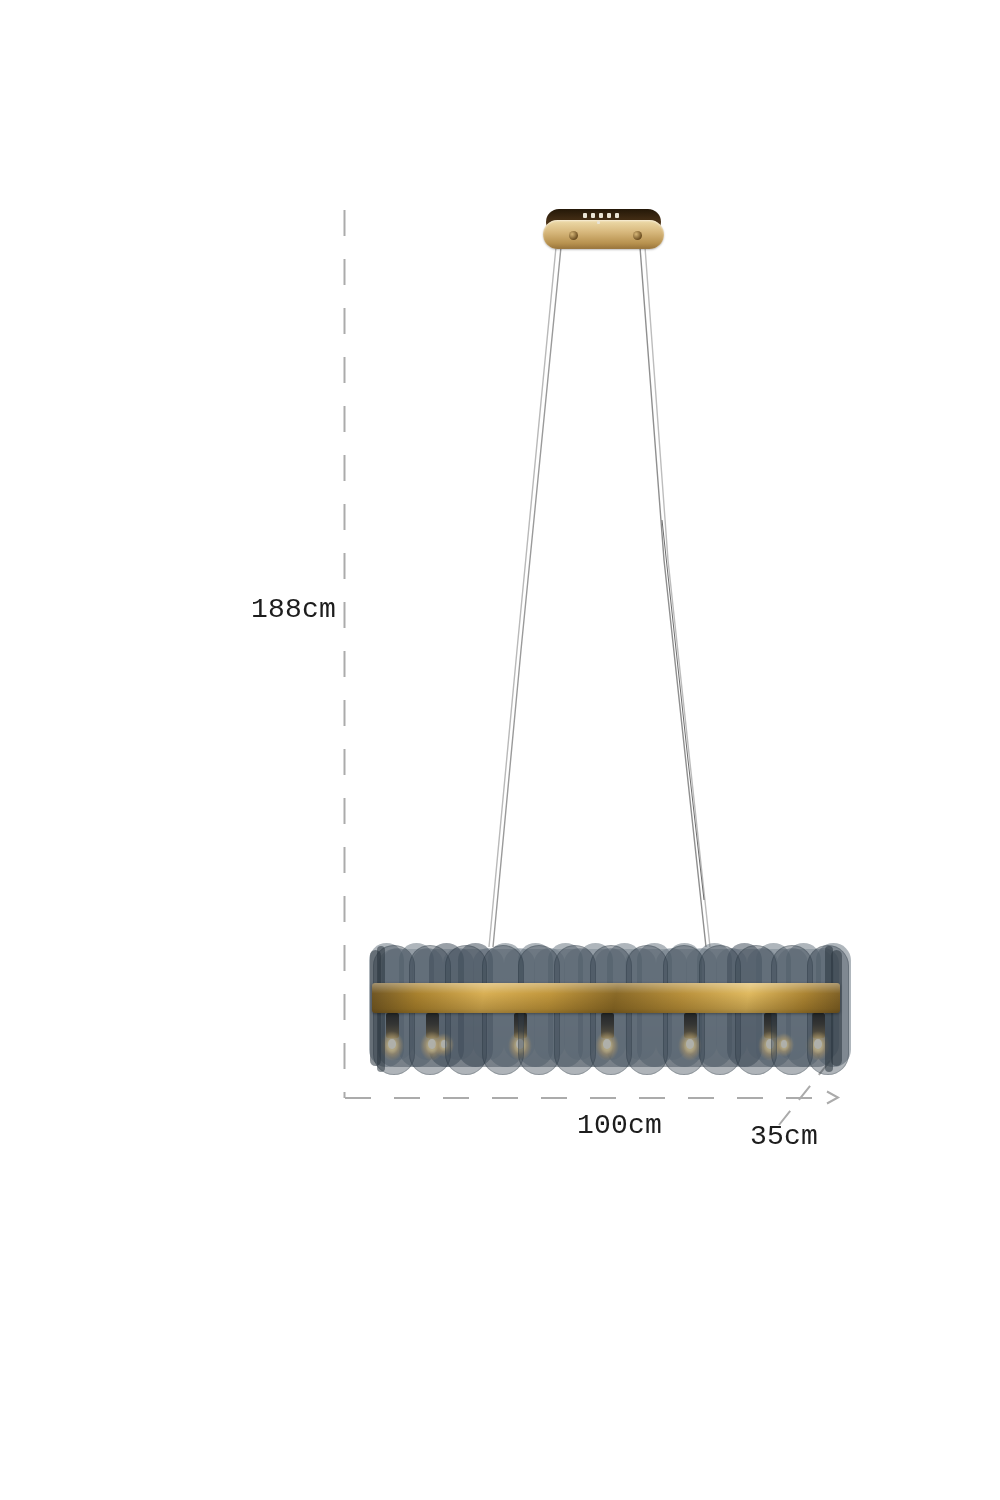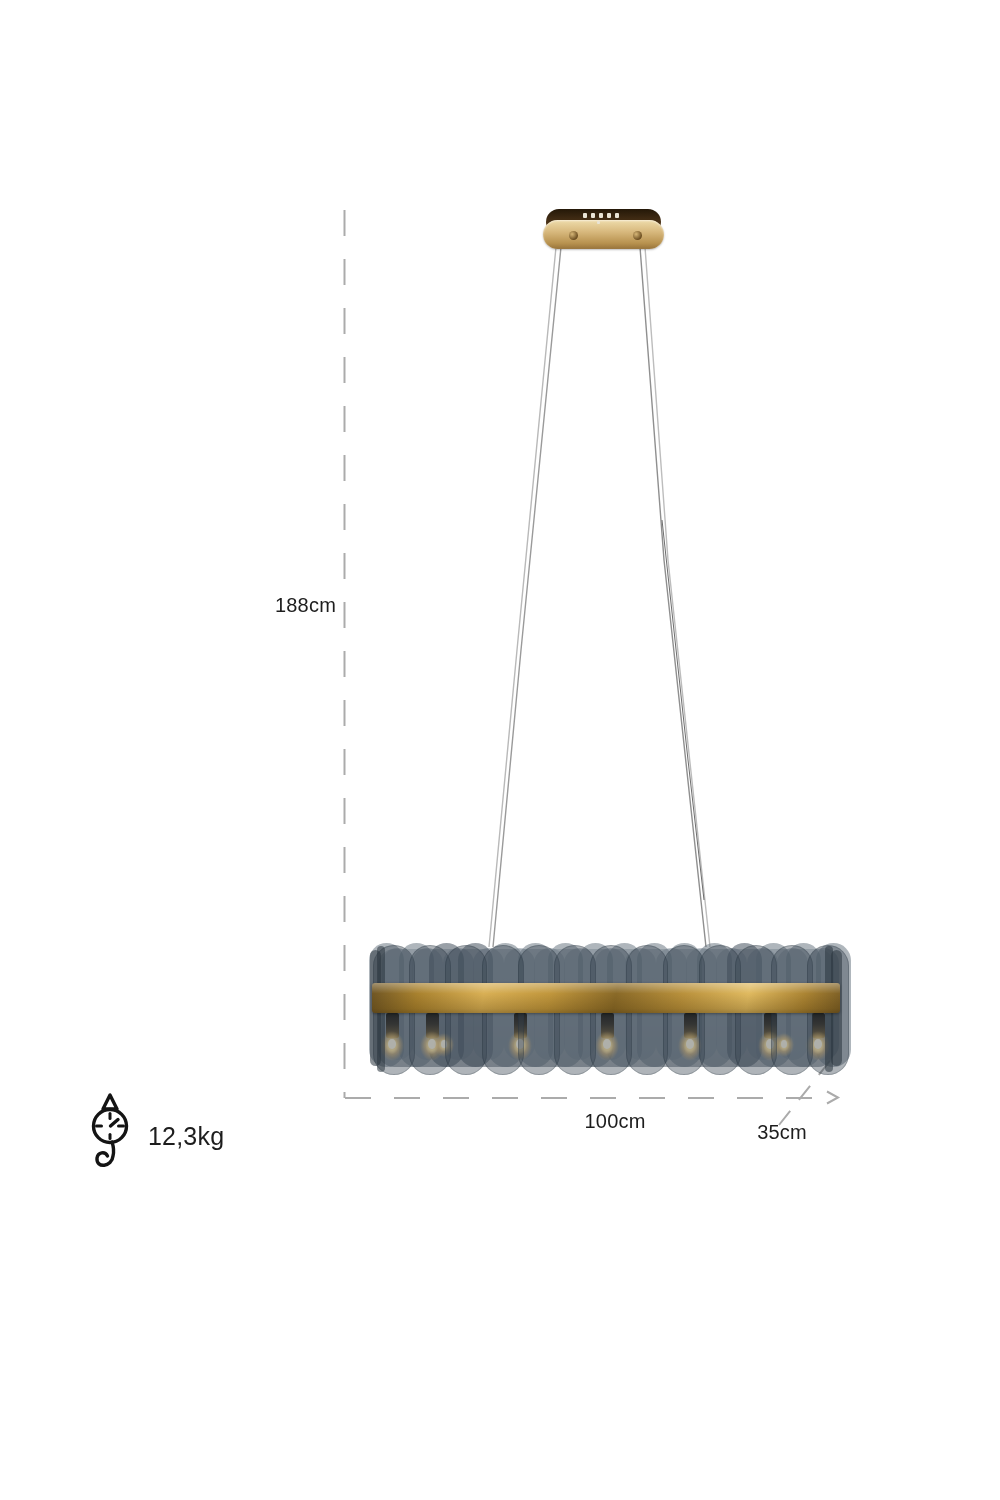--- a/index.html
+++ b/index.html
@@ -1,20 +1,20 @@
 <!DOCTYPE html>
 <html><head>
 <meta charset="utf-8">
 <style>
   html,body{margin:0;padding:0;background:#ffffff;}
   body{width:1000px;height:1500px;font-family:"Liberation Sans",sans-serif;}
   .canvas{position:relative;width:1000px;height:1500px;background:#ffffff;overflow:hidden;}
 
   
-  .dim-label{position:absolute;color:#1d1d1d;font-size:20px;line-height:1.15;letter-spacing:0.2px;}
+  .dim-label{position:absolute;color:#1d1d1d;font-size:28px;line-height:1.15;letter-spacing:0.2px;font-family:Liberation Mono, monospace;}
   .label-height{left:250px;top:594px;width:86px;text-align:right;}
   .label-width{left:577px;top:1110px;width:76px;text-align:center;}
   .label-depth{left:750px;top:1121px;width:64px;text-align:center;}
 
   
   .overlay{position:absolute;left:0;top:0;width:1000px;height:1500px;pointer-events:none;}
 
   
   .canopy{position:absolute;left:543px;top:209px;width:121px;height:41px;}
   .canopy-top{position:absolute;left:3px;top:0;width:115px;height:26px;border-radius:13px;
@@ -162,27 +162,14 @@
       <div class="bulb-part glow-core" style="left: 69px; width: 6px; height: 8px; top: 99px;"></div>
       <div class="bulb-part glow" style="left: 402px; width: 20px; height: 24px; top: 92px;"></div>
       <div class="bulb-part glow-core" style="left: 409px; width: 6px; height: 8px; top: 99px;"></div>
       <div class="band"></div>
   </div>
 
   <div class="dim-label label-height">188cm</div>
   <div class="dim-label label-width">100cm</div>
   <div class="dim-label label-depth">35cm</div>
 
-  <div class="weight">
-    <svg width="44" height="88" viewBox="0 0 44 88" fill="none" stroke="#141414" stroke-width="3.4" stroke-linecap="round" stroke-linejoin="round">
-      <path d="M22 3 L15 17 L29 17 Z" fill="#ffffff"></path>
-      <circle cx="22" cy="34" r="16.5" fill="#ffffff"></circle>
-      <line x1="22" y1="21.5" x2="22" y2="26.5" stroke-width="3"></line>
-      <line x1="22" y1="42.5" x2="22" y2="46.5" stroke-width="3"></line>
-      <line x1="8.5" y1="34" x2="13.5" y2="34" stroke-width="3"></line>
-      <line x1="30.5" y1="34" x2="35.5" y2="34" stroke-width="3"></line>
-      <line x1="22.5" y1="34" x2="30" y2="27.5"></line>
-      <path d="M24 50 C26 56 26 60 25 64 C24 75 8 77 9 66 C10 60 17 59 19.5 64"></path>
-    </svg>
-    <span class="weight-text">12,3kg</span>
-  </div>
 
 </div>
 
 </body></html>

